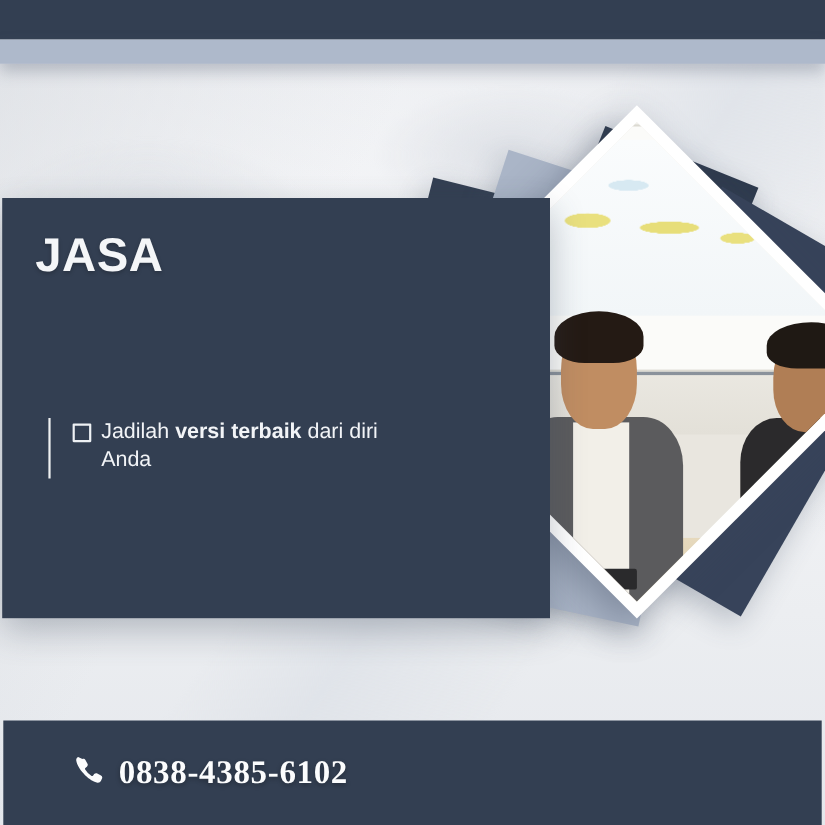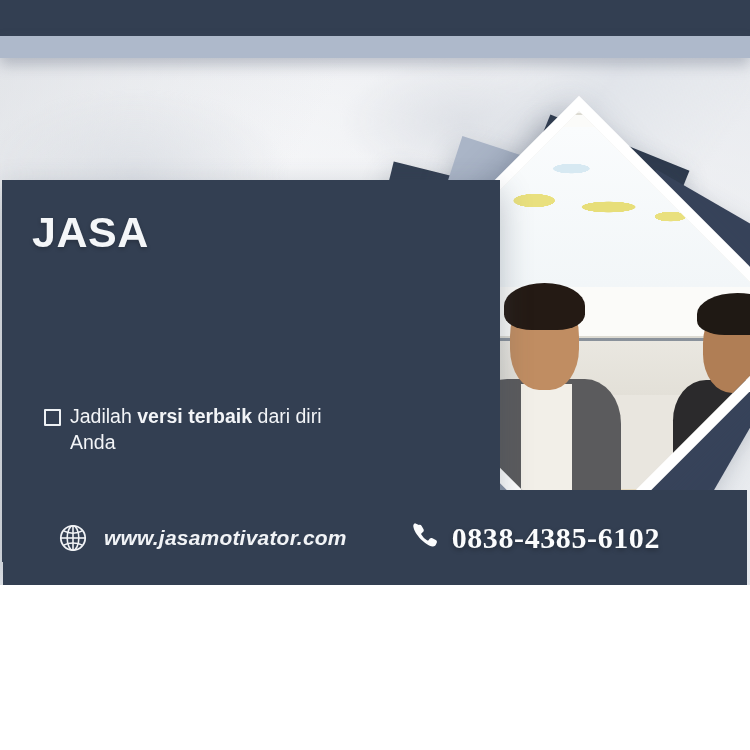--- a/index.html
+++ b/index.html
@@ -1,20 +1,20 @@
 <!DOCTYPE html>
 <html><head>
 <meta charset="utf-8">
 <style>
   html,body{margin:0;padding:0;background:#ffffff;}
   body{font-family:"Liberation Sans", sans-serif;}
 
   .poster{
     position:relative;
-    width:750px;height:585px;
+    width:750px;height:750px;
     overflow:hidden;
     background:#ffffff;
   }
 
   
   .bg{
     position:absolute;left:0;top:58px;right:0;bottom:0;
     background:
       linear-gradient(118deg, rgba(208,212,218,.55) 0%, rgba(255,255,255,0) 34%),
       linear-gradient(200deg, rgba(225,228,233,.75) 0%, rgba(250,250,252,0) 45%),
@@ -135,23 +135,22 @@
     font-size:43px;
     font-weight:bold;
     letter-spacing:.5px;
     line-height:1.23;
     text-transform:uppercase;
     text-shadow:0 2px 4px rgba(0,0,0,.22);
   }
   .headline div{white-space:nowrap;}
 
   .bullet-block{
-    position:absolute;left:42px;top:224px;
+    position:absolute;left:42px;top:200px;
     display:flex;
-    flex-direction:column;
   }
   .vrule{
     width:2px;background:#ffffff;opacity:.92;
     margin-right:20px;flex:none;
     align-self:stretch;
   }
   .bullets{list-style:none;margin:0;padding:0;}
   .bullets li{
     display:flex;align-items:flex-start;
     color:#f2f4f7;
@@ -259,31 +258,20 @@
           <span class="bx"></span>
           <span class="btxt"><span>Jadilah </span><b>versi terbaik</b><span> dari diri Anda</span></span>
         </li>
       </ul>
     </div>
 
   </div>
 
   <div class="footer">
 
-    <div class="f-site">
-      <svg class="ico" width="30" height="30" viewBox="0 0 32 32">
-        <circle cx="16" cy="16" r="13" fill="none" stroke="#f1f3f6" stroke-width="1.9"></circle>
-        <ellipse cx="16" cy="16" rx="6.2" ry="13" fill="none" stroke="#f1f3f6" stroke-width="1.7"></ellipse>
-        <line x1="3" y1="16" x2="29" y2="16" stroke="#f1f3f6" stroke-width="1.7"></line>
-        <line x1="16" y1="3" x2="16" y2="29" stroke="#f1f3f6" stroke-width="1.7"></line>
-        <path d="M6 8.4c5.8 3.2 14.2 3.2 20 0" fill="none" stroke="#f1f3f6" stroke-width="1.6"></path>
-        <path d="M6 23.6c5.8-3.2 14.2-3.2 20 0" fill="none" stroke="#f1f3f6" stroke-width="1.6"></path>
-      </svg>
-      <span class="label">www.jasamotivator.com</span>
-    </div>
 
     <div class="f-phone">
       <svg class="ico" width="30" height="30" viewBox="0 0 32 32">
         <path d="M10.6 4.2c1.1-.5 2.3-.1 2.9 1l2 3.6c.55 1 .3 2.3-.6 3l-1.5 1.2c-.4.3-.5.85-.3 1.3a17 17 0 0 0 6.4 6.4c.45.25 1 .1 1.3-.3l1.2-1.5c.7-.9 2-1.15 3-.6l3.6 2c1.1.6 1.5 1.8 1 2.9l-1 2.2c-.6 1.3-2 2-3.4 1.8C17.6 26 6 14.4 4.6 5.8c-.2-1.4.5-2.8 1.8-3.4z" fill="#fbfcfd"></path>
       </svg>
       <span class="label">0838-4385-6102</span>
     </div>
 
   </div>
 

